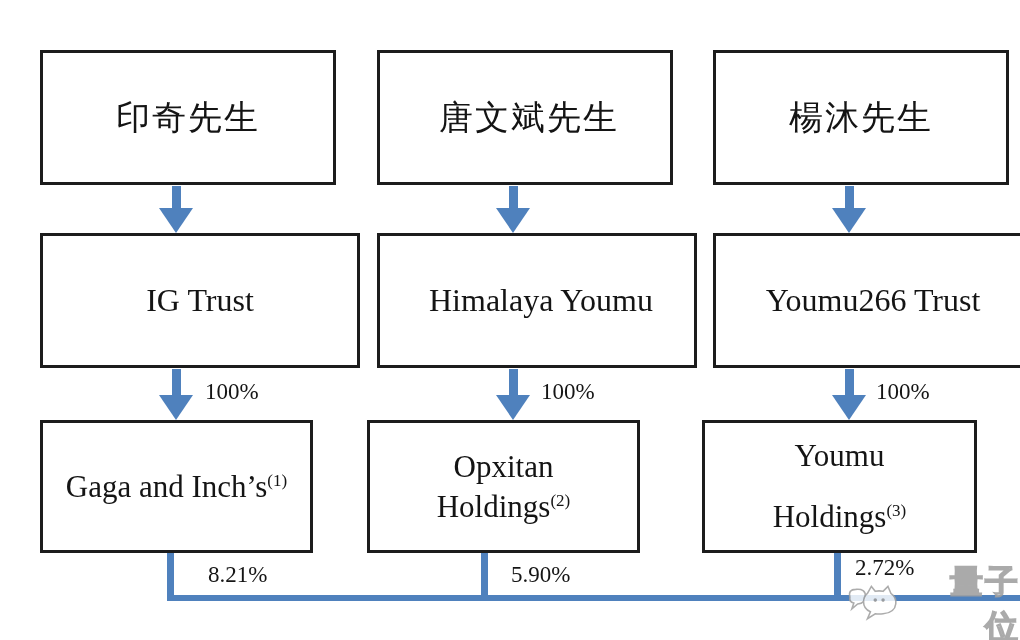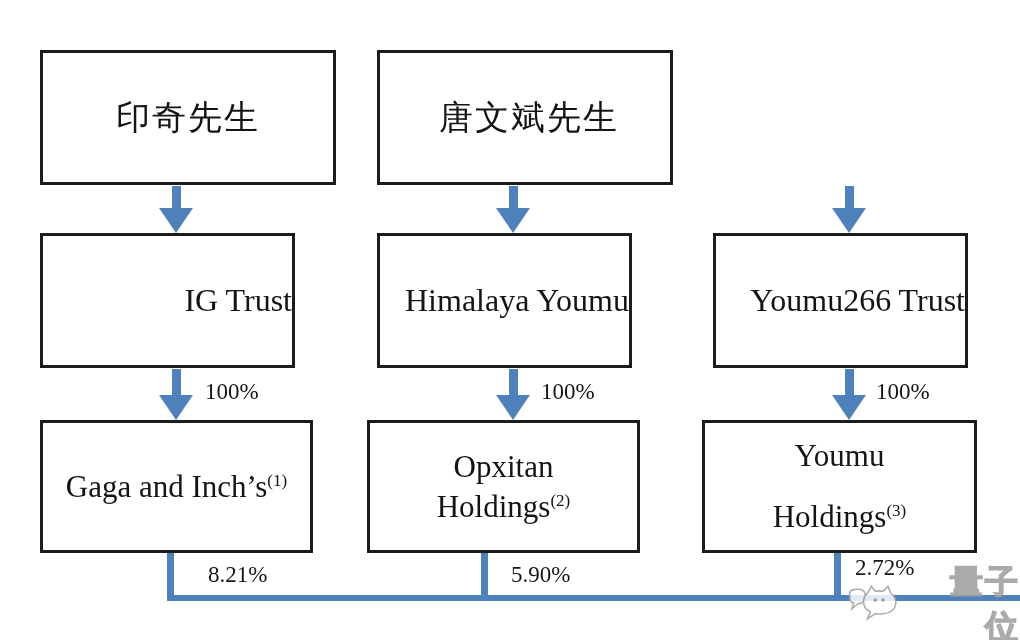--- a/index.html
+++ b/index.html
@@ -17,21 +17,21 @@
     background:#fff;
     box-sizing:border-box;
     display:flex;
     flex-direction:column;
     align-items:center;
     justify-content:center;
     text-align:center;
     color:#141414;
   }
   .b-person{top:50px;width:296px;height:135px;font-size:34px;letter-spacing:2px;}
-  .b-trust{top:233px;width:255px;height:135px;font-size:32px;align-items:flex-end;}
+  .b-trust{top:233px;width:320px;height:135px;font-size:32px;}
   .b-holding{top:420px;width:273px;height:133px;font-size:31px;line-height:1.28;}
   .c1{left:40px;}
   .b-person.c2,.b-trust.c2{left:377px;padding-left:8px;}
   .b-person.c3,.b-trust.c3{left:713px;}
   .b-holding.c2{left:367px;}
   .b-holding.c3{left:702px;width:275px;gap:21px;}
   sup{font-size:0.55em;}
   
   .arrow{
     position:absolute;width:34px;
@@ -119,20 +119,23 @@
     <div class="head"></div>
   </div>
   <div class="pct pct100 c2">100%</div>
   <div class="box b-holding c2">
     <div><span>Opxitan</span><sup></sup></div>
     <div><span>Holdings</span><sup>(2)</sup></div>
   </div>
   <div class="vline c2"></div>
   <div class="pct pctb c2">5.90%</div>
 
+  <div class="box b-person c3">
+    <span>楊沐先生</span>
+  </div>
   <div class="arrow arrow1 c3">
     <div class="stem"></div>
     <div class="head"></div>
   </div>
   <div class="box b-trust c3">
     <span>Youmu266 Trust</span>
   </div>
   <div class="arrow arrow2 c3">
     <div class="stem"></div>
     <div class="head"></div>

